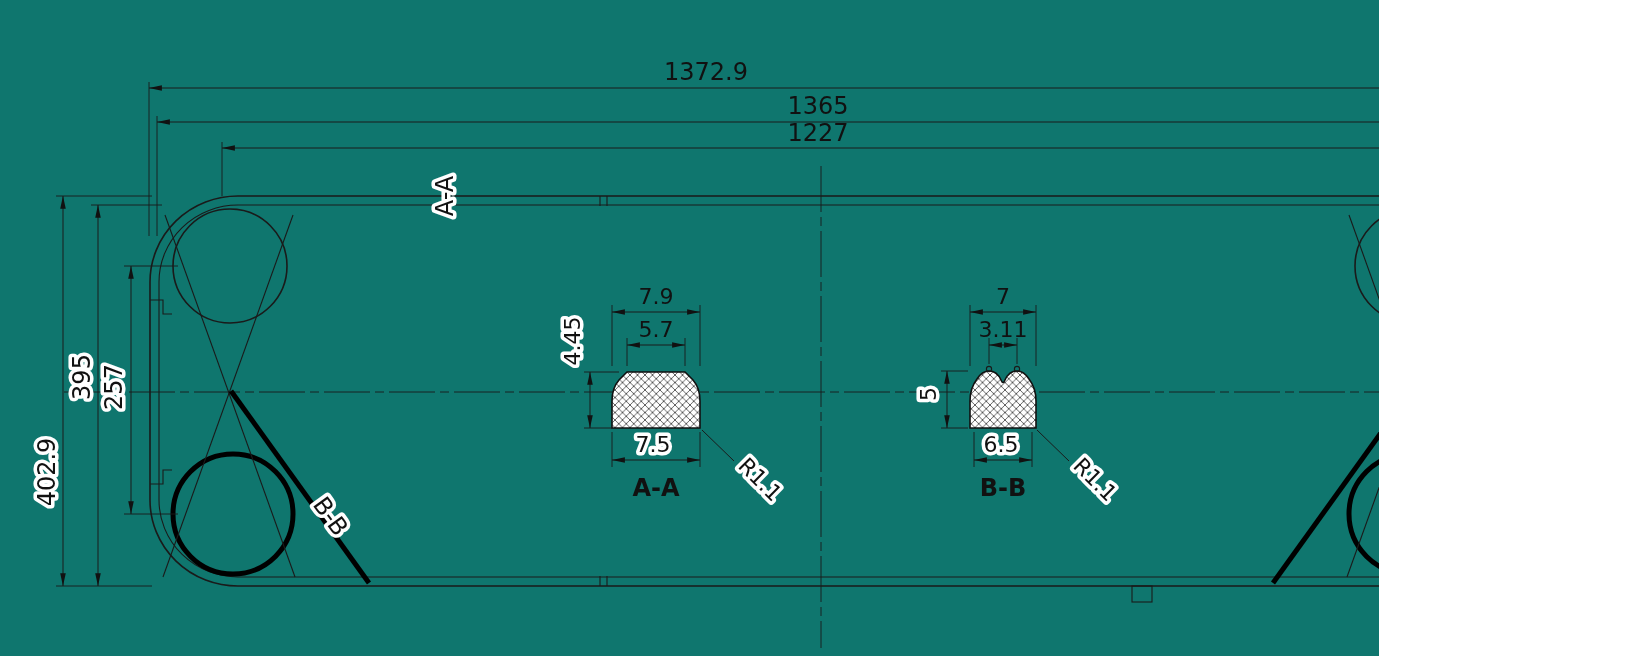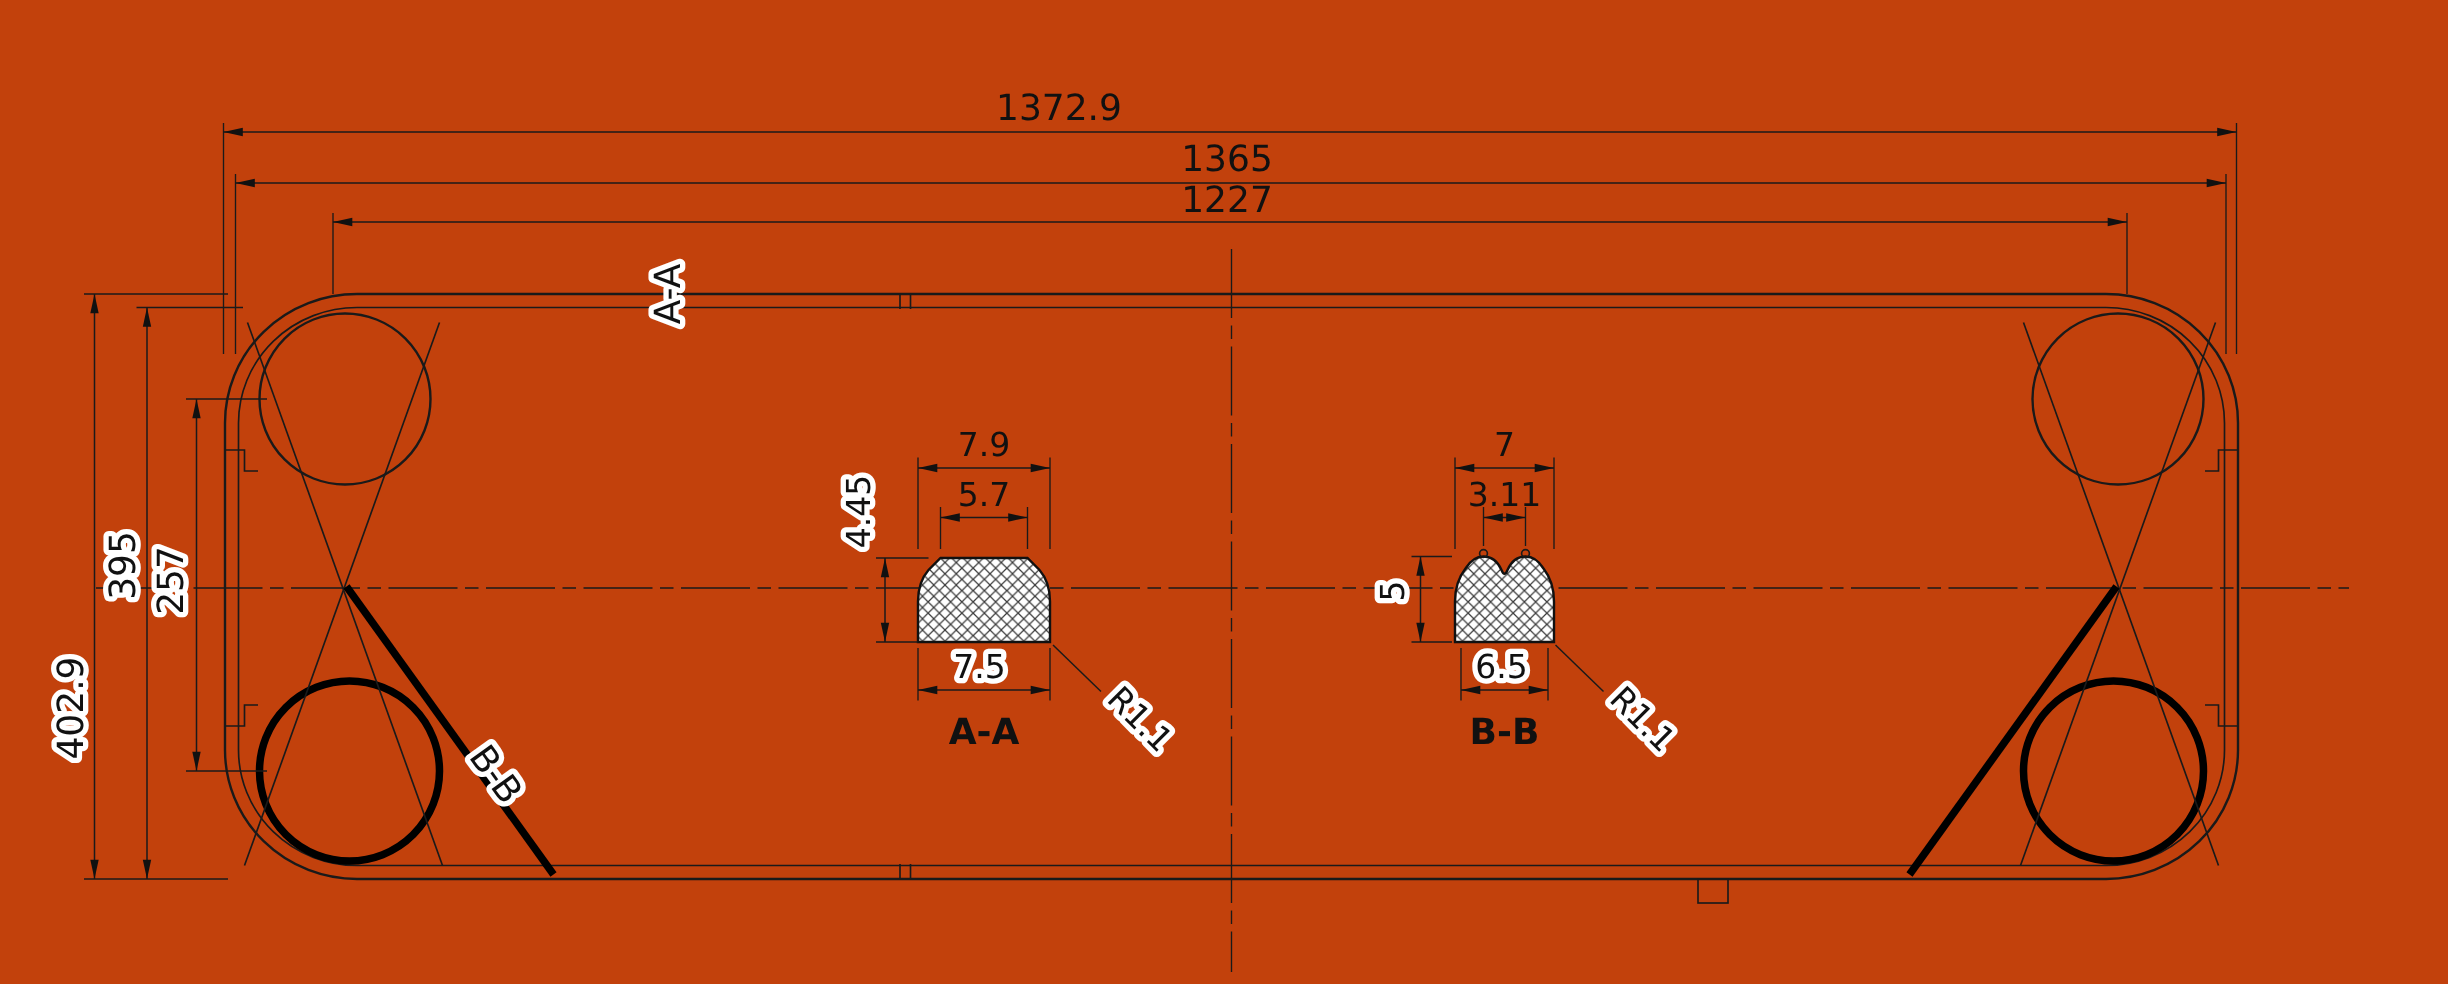--- a/index.html
+++ b/index.html
@@ -1,16 +1,16 @@
 <!DOCTYPE html>
 <html><head>
 <meta charset="utf-8">
 <style>
   html,body{margin:0;padding:0;background:#ffffff;}
-  .stage{position:relative;width:1632px;height:656px;background:#c2410c;overflow:hidden;
+  .stage{position:relative;width:1379px;height:656px;background:#0f766e;overflow:hidden;
          font-family:"DejaVu Sans",sans-serif;}
   svg{display:block;}
   .thin{stroke:#1a1a1a;stroke-width:1.6;fill:none;}
   .thin2{stroke:#1a1a1a;stroke-width:1.1;fill:none;}
   .thick{stroke:#000;stroke-width:5;fill:none;}
   .dimline{stroke:#1a1a1a;stroke-width:1;fill:none;}
   .extline{stroke:#1a1a1a;stroke-width:0.9;fill:none;}
   .cl{stroke:#1a1a1a;stroke-width:0.9;fill:none;stroke-dasharray:46 5 9 5;}
   .profile{stroke:#111;stroke-width:1.6;fill:url(#hatch);}
   .dimtext{font-size:24px;fill:#111;text-anchor:middle;font-family:"DejaVu Sans",sans-serif;}

